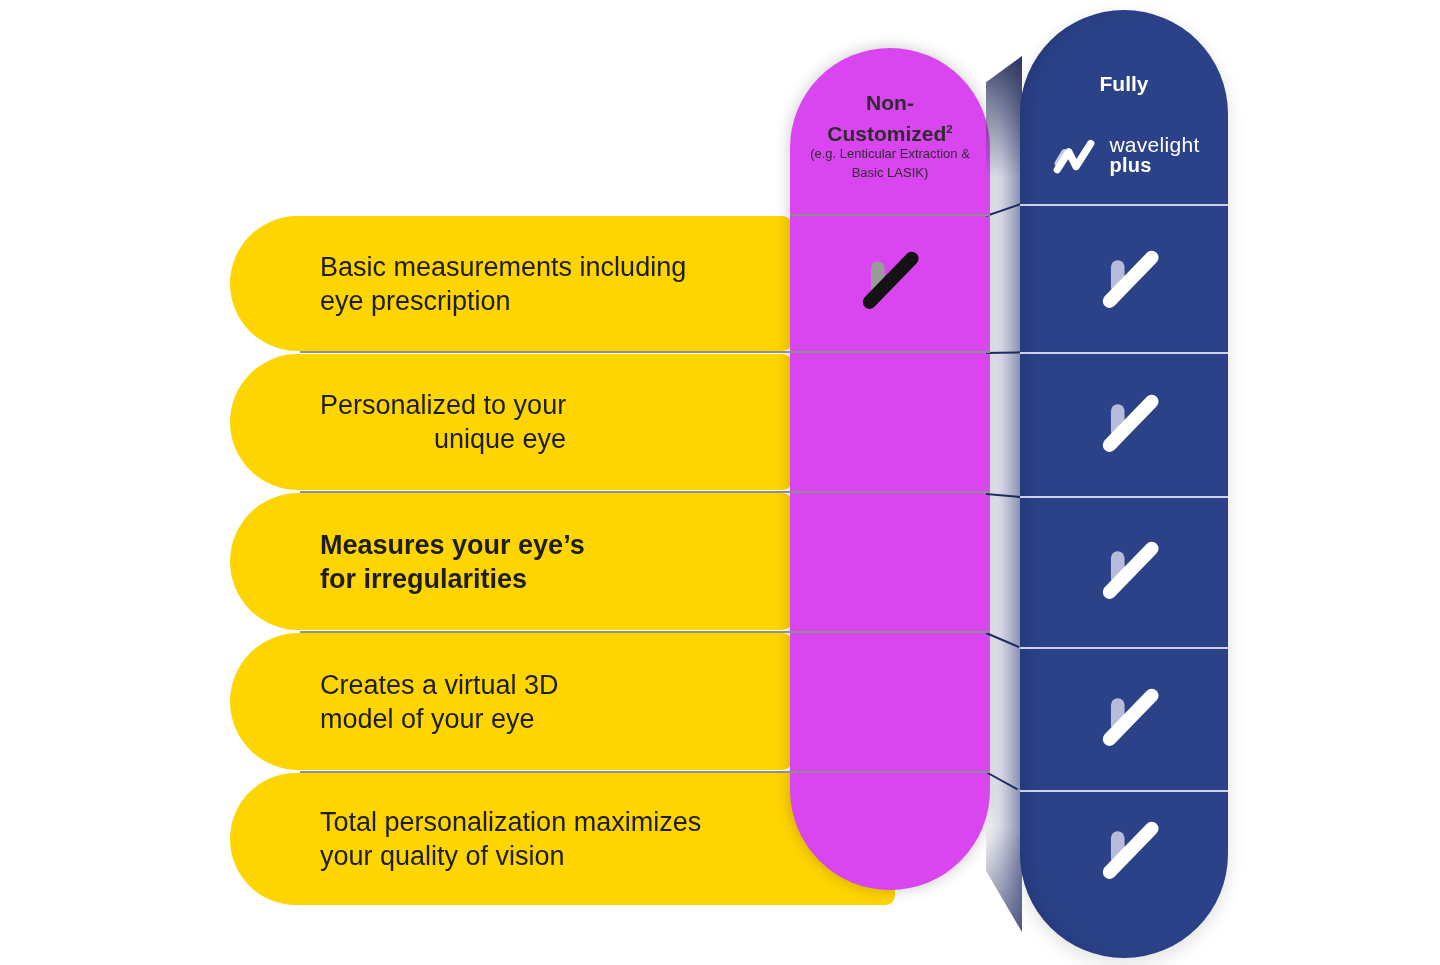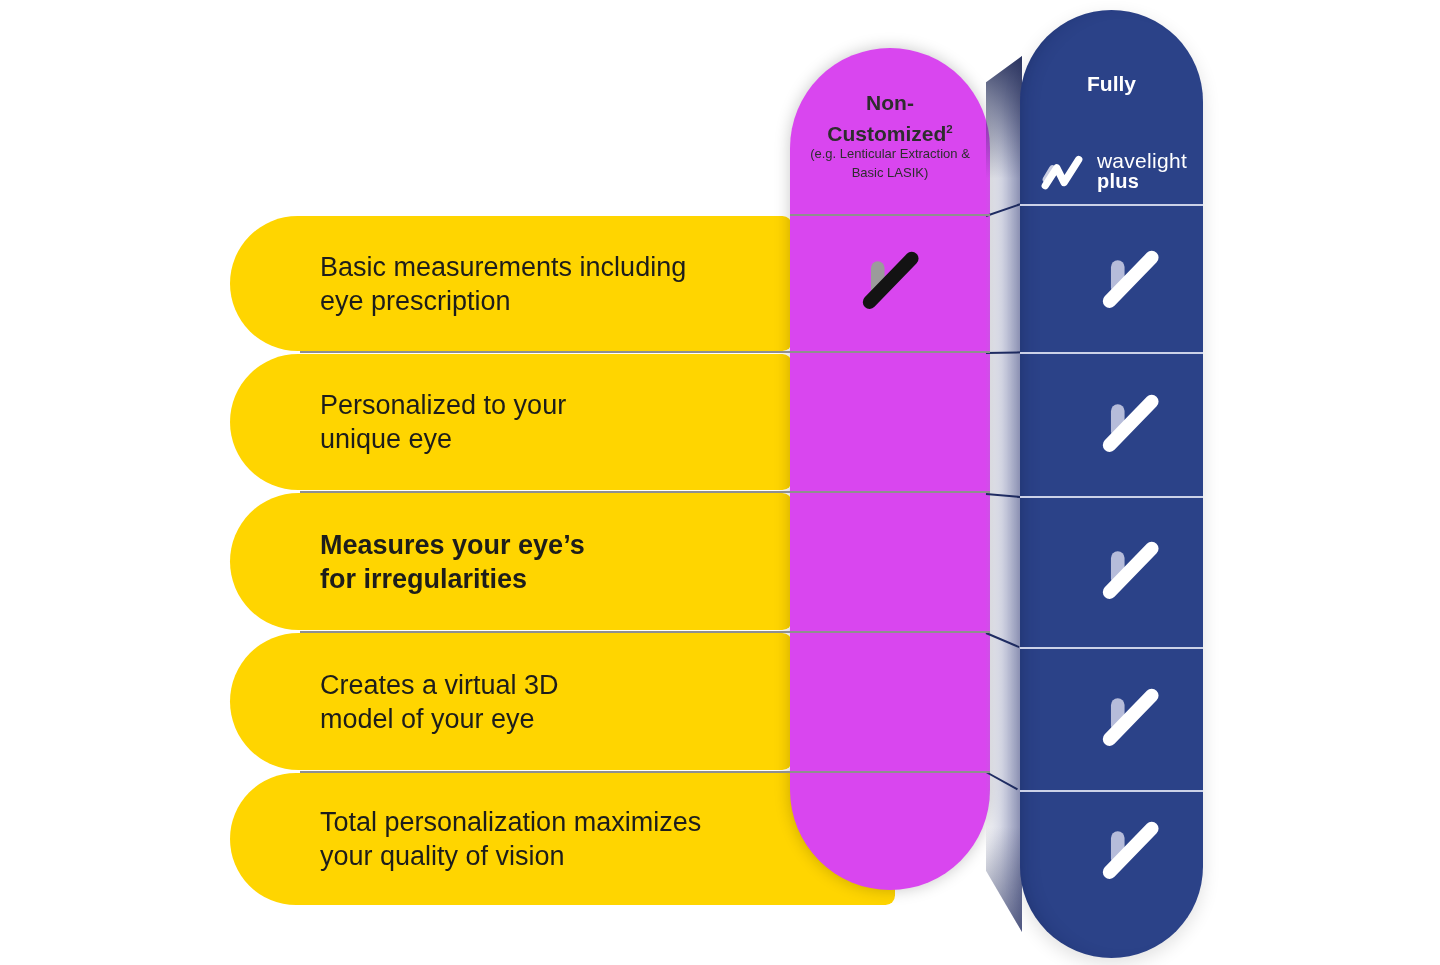--- a/index.html
+++ b/index.html
@@ -8,21 +8,21 @@
     font-family:"Liberation Sans","DejaVu Sans",sans-serif;
   }
   
   .frow{
     position:absolute;left:230px;background:var(--yellow);
     border-radius:70px 10px 10px 70px;
     display:flex;align-items:center;box-sizing:border-box;
     padding-left:90px;width:562px;z-index:5;
   }
   .r1{top:216px;height:135px;}
-  .r2{top:354px;height:136px;}
+  .r2{top:354px;height:136px;text-align:right;}
   .r3{top:493px;height:137px;font-weight:bold;}
   .r4{top:633px;height:137px;}
   .r5{top:773px;height:132px;width:665px;}
   .ftext{font-size:27px;line-height:34px;color:var(--text-dark);}
   
   .hline{position:absolute;left:300px;width:690px;height:2px;background:var(--line-gray);z-index:30;}
   .hl-h{left:790px;width:200px;top:214px;}
   .hl-1{top:351px;} .hl-2{top:491px;} .hl-3{top:631px;} .hl-4{top:771px;}
   
   .pill-white{
@@ -54,36 +54,36 @@
   }
   .wline{position:absolute;left:986px;width:36px;height:2px;background:var(--wedge-line);
     z-index:23;transform-origin:left center;}
   .wl-h{top:215px;transform:rotate(-19deg);}
   .wl-1{top:352px;transform:rotate(-1deg);}
   .wl-2{top:493px;transform:rotate(5deg);}
   .wl-3{top:632px;transform:rotate(23deg);}
   .wl-4{top:771px;transform:rotate(29deg);}
   
   .pill-blue{
-    position:absolute;left:1020px;top:10px;width:183px;height:948px;
+    position:absolute;left:1020px;top:10px;width:208px;height:948px;
     background:var(--blue);border-radius:110px;z-index:24;
     box-shadow:inset 12px 0 20px -14px rgba(12,22,64,0.45), 0 6px 18px rgba(0,0,0,0.12);
   }
   .fp-header{position:absolute;top:62px;left:0;right:0;text-align:center;
     font-weight:700;font-size:21px;line-height:23px;color:#ffffff;}
   .bline{position:absolute;left:0;width:100%;height:2px;background:var(--line-light);}
   .bl-h{top:194px;} .bl-1{top:342px;} .bl-2{top:486px;} .bl-3{top:637px;} .bl-4{top:780px;}
   .fp-check-1{left:76px;top:239px;}
   .fp-check-2{left:76px;top:383px;}
   .fp-check-3{left:76px;top:530px;}
   .fp-check-4{left:76px;top:677px;}
   .fp-check-5{left:76px;top:810px;}
   
   .logo{position:absolute;top:122px;left:0;right:0;display:flex;justify-content:center;
-    align-items:center;gap:9px;color:#ffffff;margin-top:16px;}
+    align-items:center;gap:9px;color:#ffffff;}
   .logo-icon{width:52px;height:46px;flex:0 0 auto;}
   .logo-icon path{fill:none;stroke-width:7;stroke-linecap:round;stroke-linejoin:round;}
   .logo-icon .accent{stroke:var(--logo-accent);}
   .logo-icon .mainstroke{stroke:#ffffff;}
   .logo-text{display:flex;flex-direction:column;align-items:flex-start;line-height:21px;}
   .brand-name{font-size:21px;font-weight:400;letter-spacing:0.3px;}
   .brand-suffix{font-size:20px;font-weight:600;letter-spacing:0.3px;}
 </style>
 </head>
 <body>

